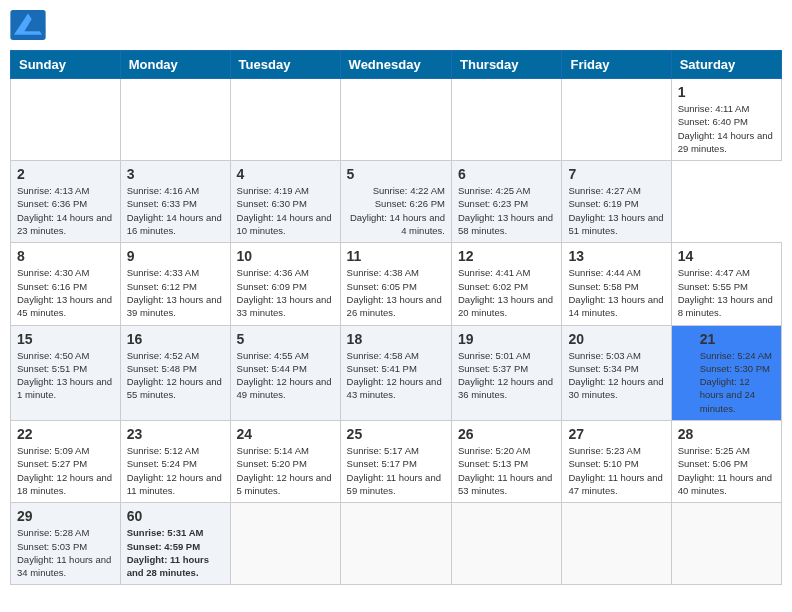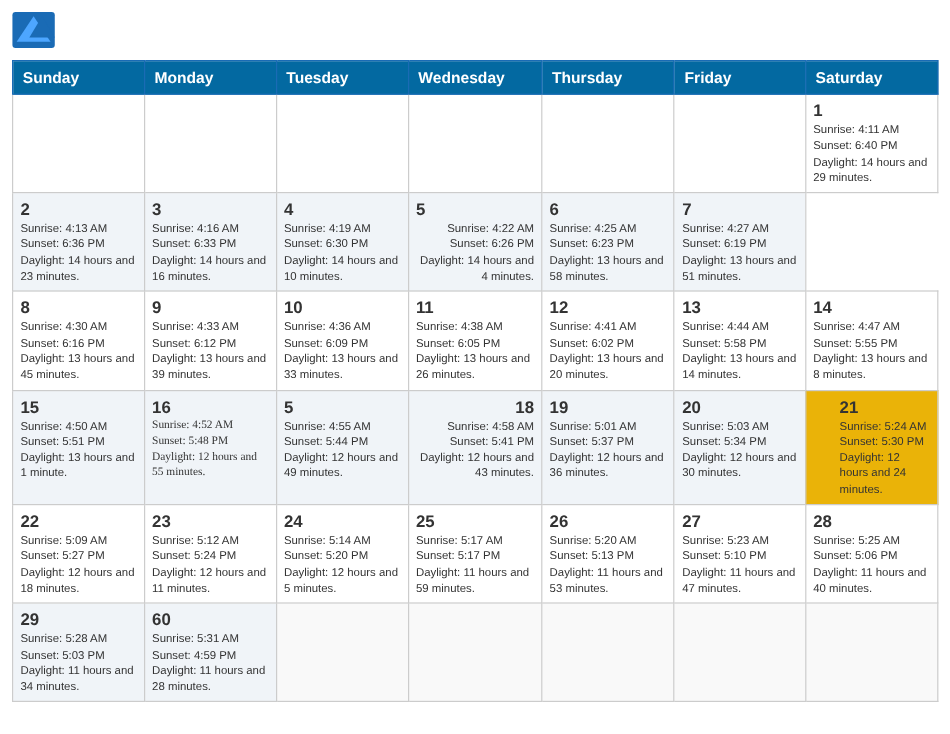--- a/index.html
+++ b/index.html
@@ -222,49 +222,49 @@
       </tr>
       <tr>
         <td style="background: rgb(240, 244, 248);">
           <span class="day-num">15</span>
           <div class="day-info" style="white-space: pre-line;">Sunrise: 4:50 AM
 Sunset: 5:51 PM
 Daylight: 13 hours and 1 minute.</div>
         </td>
         <td style="background: rgb(240, 244, 248);">
           <span class="day-num">16</span>
-          <div class="day-info" style="white-space: pre-line; font-family: Liberation Serif, serif;">Sunrise: 4:52 AM
+          <div class="day-info" style="white-space: pre-line;">Sunrise: 4:52 AM
 Sunset: 5:48 PM
 Daylight: 12 hours and 55 minutes.</div>
         </td>
         <td style="background: rgb(240, 244, 248);">
           <span class="day-num">5</span>
           <div class="day-info" style="white-space: pre-line;">Sunrise: 4:55 AM
 Sunset: 5:44 PM
 Daylight: 12 hours and 49 minutes.</div>
         </td>
-        <td style="background: rgb(240, 244, 248); text-align: right;">
+        <td style="background: rgb(240, 244, 248);">
           <span class="day-num">18</span>
           <div class="day-info" style="white-space: pre-line;">Sunrise: 4:58 AM
 Sunset: 5:41 PM
 Daylight: 12 hours and 43 minutes.</div>
         </td>
         <td style="background: rgb(240, 244, 248);">
           <span class="day-num">19</span>
           <div class="day-info" style="white-space: pre-line;">Sunrise: 5:01 AM
 Sunset: 5:37 PM
 Daylight: 12 hours and 36 minutes.</div>
         </td>
         <td style="background: rgb(240, 244, 248);">
           <span class="day-num">20</span>
           <div class="day-info" style="white-space: pre-line;">Sunrise: 5:03 AM
 Sunset: 5:34 PM
 Daylight: 12 hours and 30 minutes.</div>
         </td>
-        <td style="background: #eab308; padding-left: 28px;">
+        <td style="background: #3b82f6; padding-left: 28px;">
           <span class="day-num">21</span>
           <div class="day-info" style="white-space: pre-line;">Sunrise: 5:24 AM
 Sunset: 5:30 PM
 Daylight: 12 hours and 24 minutes.</div>
         </td>
       </tr>
       <tr>
         <td style="background: rgb(255, 255, 255);">
           <span class="day-num">22</span>
           <div class="day-info" style="white-space: pre-line;">Sunrise: 5:09 AM
@@ -310,21 +310,21 @@
       </tr>
       <tr>
         <td style="background: rgb(240, 244, 248);">
           <span class="day-num">29</span>
           <div class="day-info" style="white-space: pre-line;">Sunrise: 5:28 AM
 Sunset: 5:03 PM
 Daylight: 11 hours and 34 minutes.</div>
         </td>
         <td style="background: rgb(240, 244, 248);">
           <span class="day-num">60</span>
-          <div class="day-info" style="white-space: pre-line;">Sunrise: 5:31 AM
+          <div class="day-info" style="white-space: pre-line; font-weight: bold;">Sunrise: 5:31 AM
 Sunset: 4:59 PM
 Daylight: 11 hours and 28 minutes.</div>
         </td>
         <td class="empty-cell"></td>
         <td class="empty-cell"></td>
         <td class="empty-cell"></td>
         <td class="empty-cell"></td>
         <td class="empty-cell"></td>
       </tr>
     </tbody>

